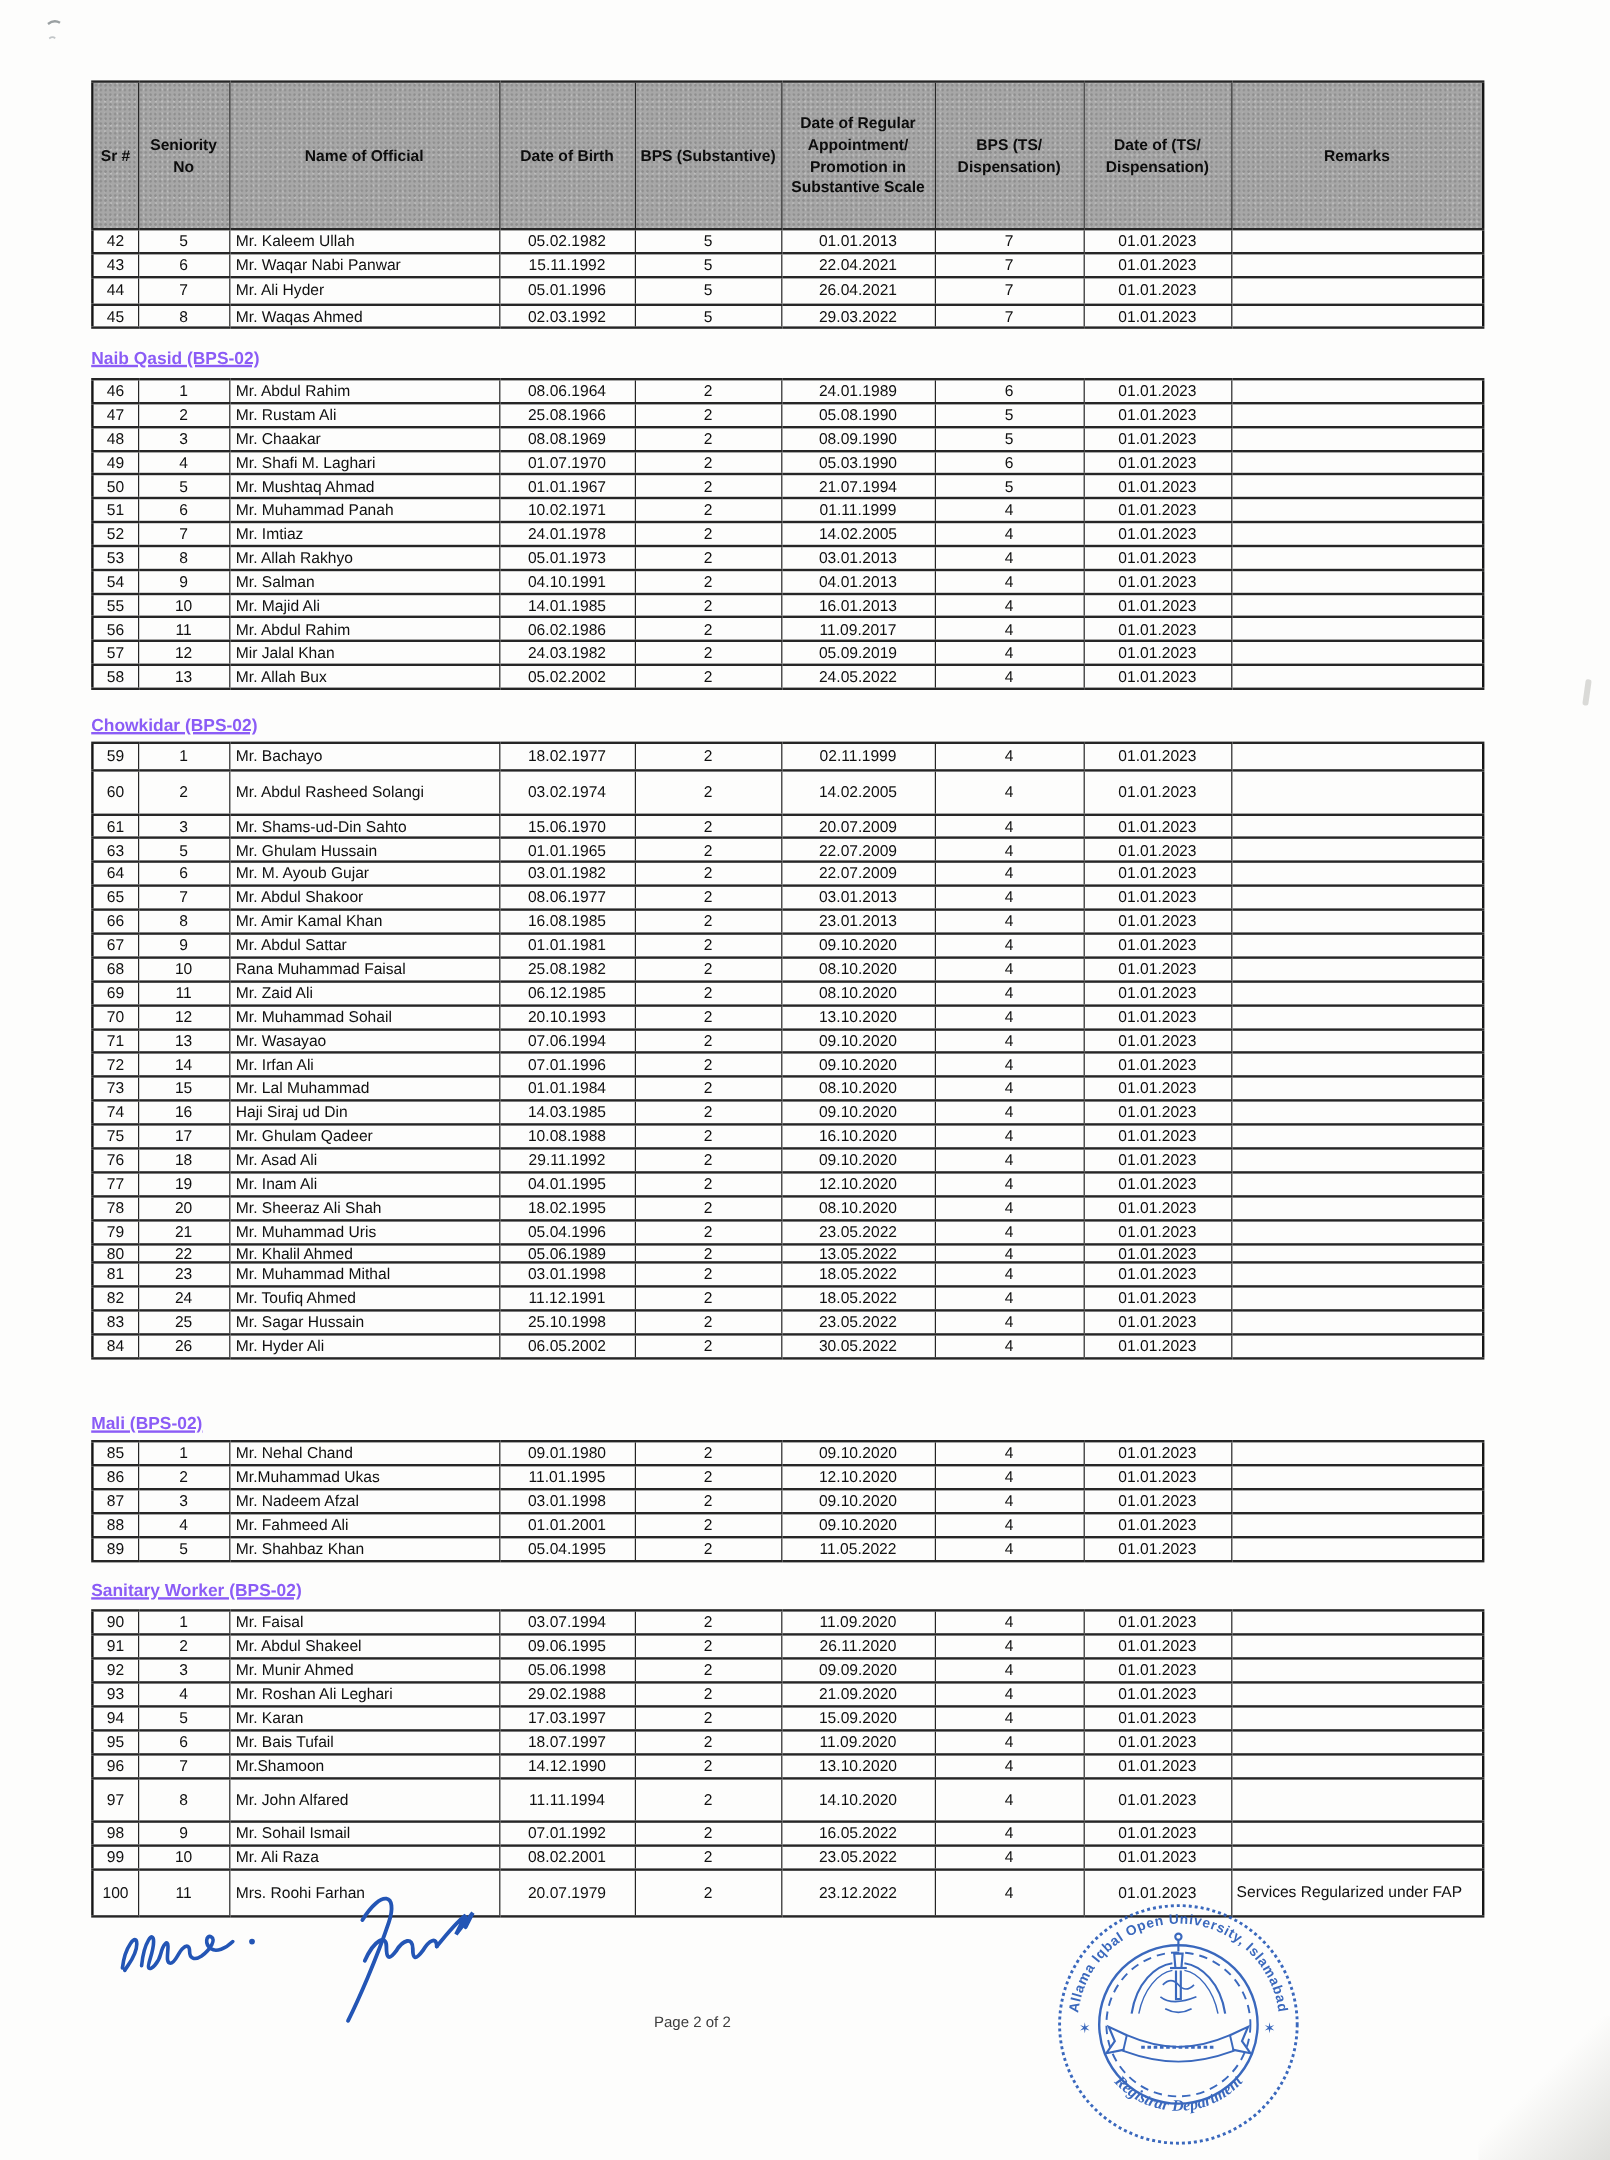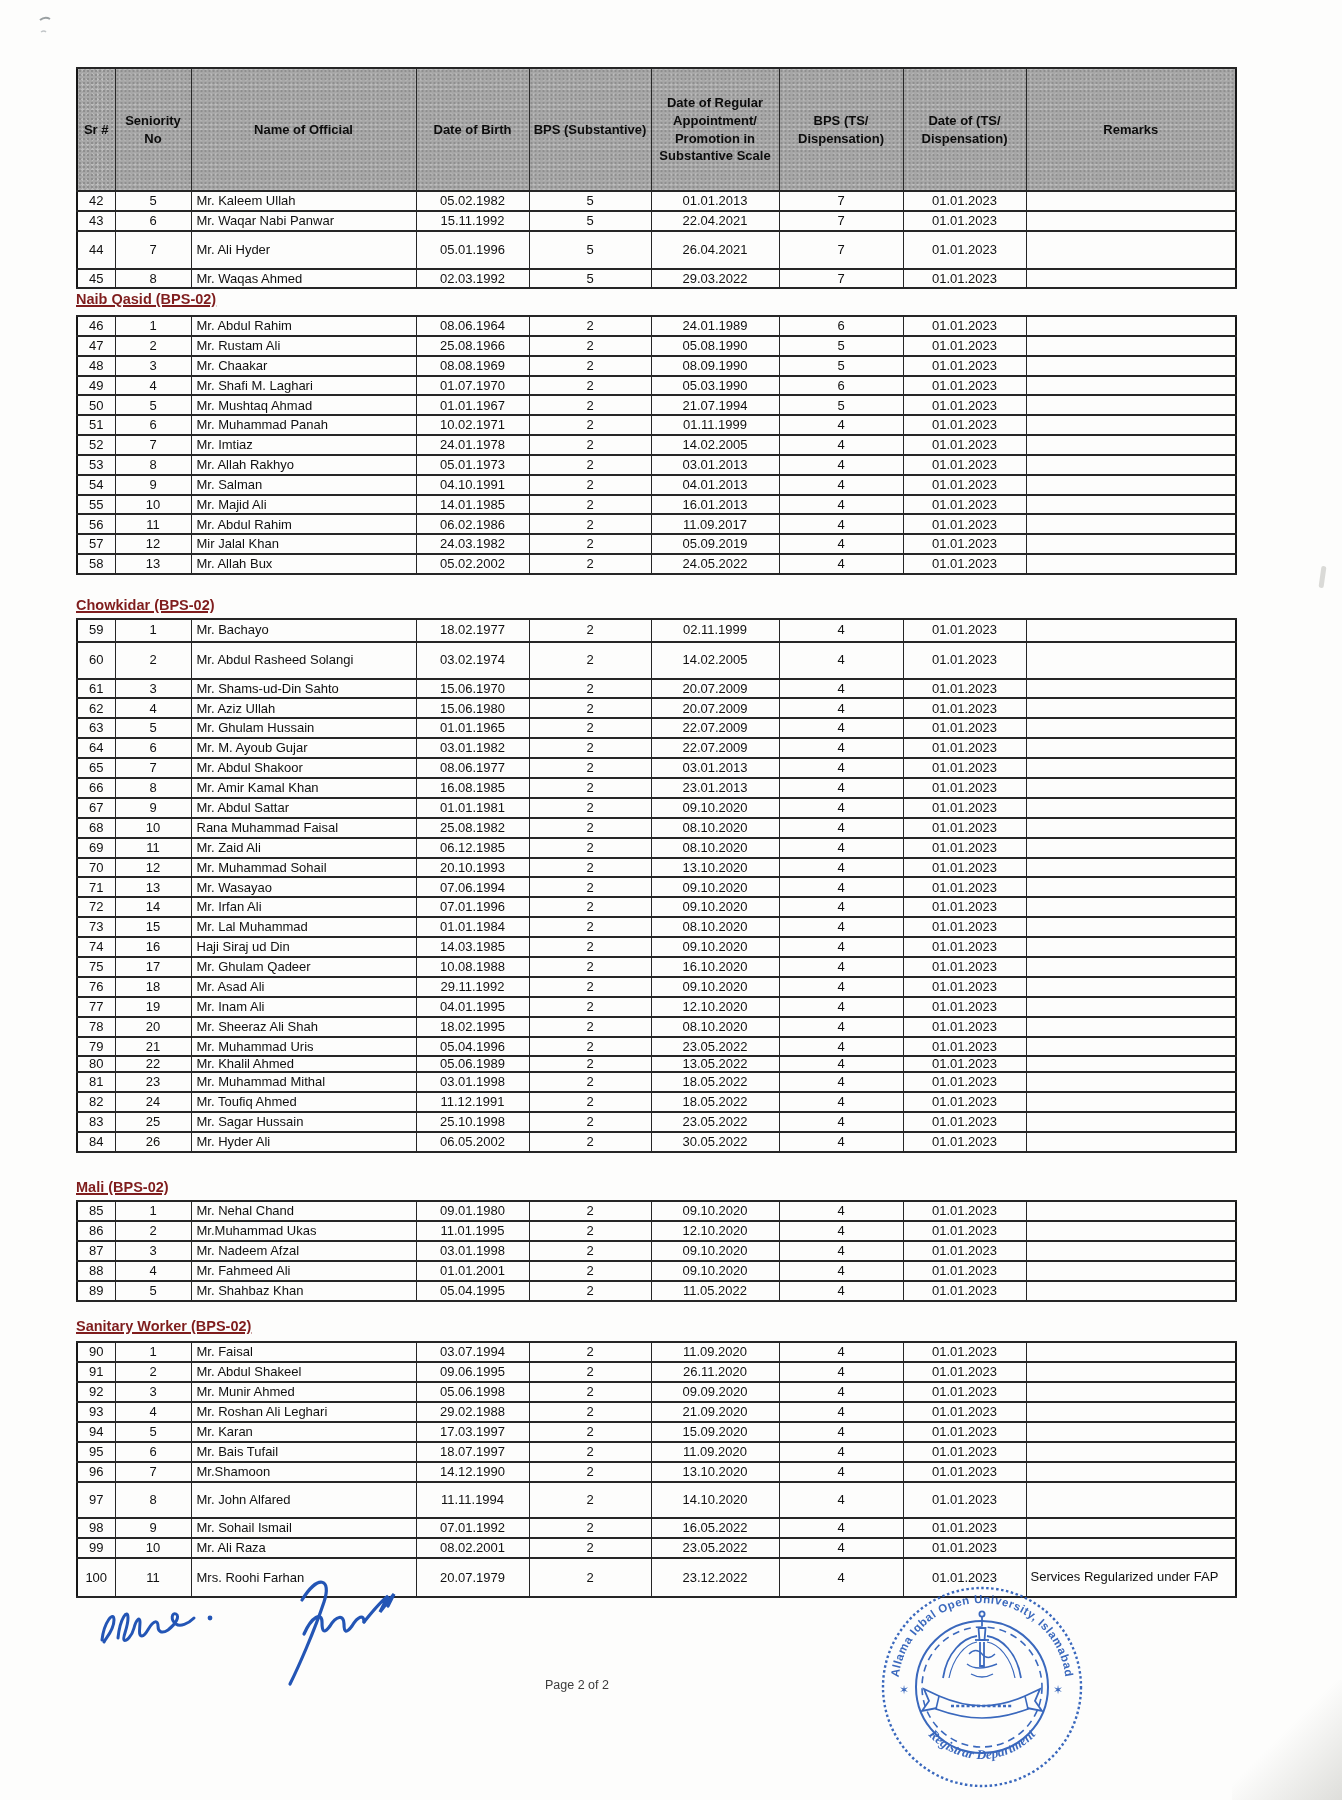--- a/index.html
+++ b/index.html
@@ -25,21 +25,21 @@
     background-size:4px 4px,5px 5px;
     background-position:0 0,2px 3px;
     font-size:13px;font-weight:bold;color:#0c0c0c;
     text-align:center;line-height:1.35;height:121px;
   }
   .tbl td{font-size:13px;text-align:center;line-height:1.04;color:#101010;}
   .tbl td.col-name{text-align:left;padding-left:5px;}
   .tbl td.col-remarks{text-align:left;padding-left:4px;line-height:1.25;}
   .section-heading{
     position:absolute;left:76px;font-size:14.5px;font-weight:bold;
-    text-decoration:underline;text-decoration-thickness:1.5px;color:#7f1d1d;
+    text-decoration:underline;text-decoration-thickness:1.5px;color:#8b5cf6;
   }
   
   .page-label{position:absolute;left:545px;top:1678px;font-size:12.5px;color:#3c3c3c;}
   .sig{position:absolute;}
   .stamp{position:absolute;left:877px;top:1582px;opacity:.92;}
   
   .artifact-topleft{position:absolute;left:34px;top:14px;}
   .artifact-edge{position:absolute;left:1320px;top:566px;width:5px;height:22px;
     background:#c7c7c3;transform:rotate(8deg);opacity:.65;border-radius:2px;}
   .corner-shade{position:absolute;right:0;bottom:0;width:110px;height:120px;
@@ -98,21 +98,21 @@
               <td>43</td>
               <td>6</td>
               <td class="col-name">Mr. Waqar Nabi Panwar</td>
               <td>15.11.1992</td>
               <td>5</td>
               <td>22.04.2021</td>
               <td>7</td>
               <td>01.01.2023</td>
               <td class="col-remarks"></td>
             </tr>
-            <tr style="height: 38px; margin-left: 21px;">
+            <tr style="height: 23px; margin-left: 21px;">
               <td>44</td>
               <td>7</td>
               <td class="col-name">Mr. Ali Hyder</td>
               <td>05.01.1996</td>
               <td>5</td>
               <td>26.04.2021</td>
               <td>7</td>
               <td>01.01.2023</td>
               <td class="col-remarks"></td>
             </tr>
@@ -333,31 +333,20 @@
               <td>3</td>
               <td class="col-name">Mr. Shams-ud-Din Sahto</td>
               <td>15.06.1970</td>
               <td>2</td>
               <td>20.07.2009</td>
               <td>4</td>
               <td>01.01.2023</td>
               <td class="col-remarks"></td>
             </tr>
             <tr style="height: 19.9px;">
-              <td>62</td>
-              <td>4</td>
-              <td class="col-name">Mr. Aziz Ullah</td>
-              <td>15.06.1980</td>
-              <td>2</td>
-              <td>20.07.2009</td>
-              <td>4</td>
-              <td>01.01.2023</td>
-              <td class="col-remarks"></td>
-            </tr>
-            <tr style="height: 19.9px;">
               <td>63</td>
               <td>5</td>
               <td class="col-name">Mr. Ghulam Hussain</td>
               <td>01.01.1965</td>
               <td>2</td>
               <td>22.07.2009</td>
               <td>4</td>
               <td>01.01.2023</td>
               <td class="col-remarks"></td>
             </tr>

